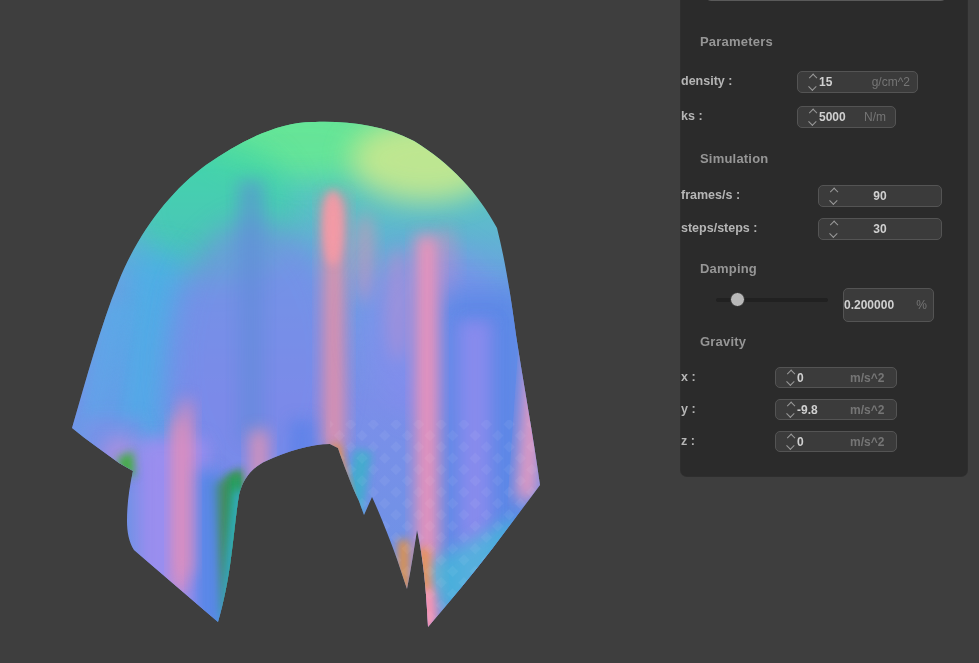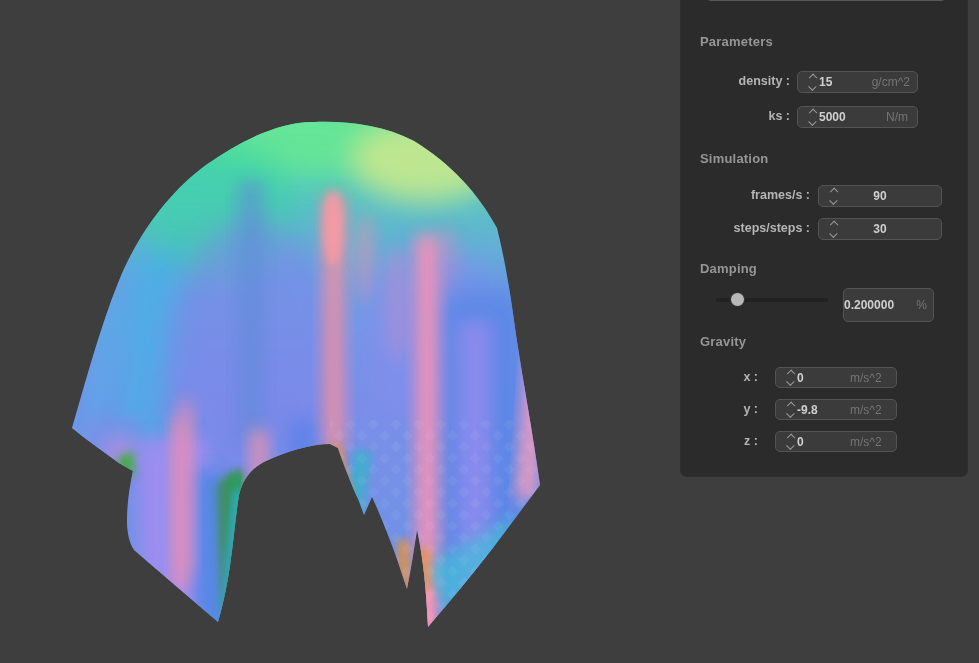--- a/index.html
+++ b/index.html
@@ -26,37 +26,37 @@
     color:#a2a2a2;font-size:12px;font-weight:bold;
     display:flex;align-items:flex-end;justify-content:center;
     padding-bottom:3px;box-sizing:border-box;
   }
   .heading{
     position:absolute;left:19px;
     color:#969696;font-size:13px;font-weight:bold;letter-spacing:.2px;
   }
   .row{position:absolute;left:0;width:286px;height:22px;}
   .rlabel{
-    position:absolute;top:3px;left:0;text-align:right;
+    position:absolute;top:3px;left:0;
     color:#b5b5b5;font-size:12.5px;font-weight:bold;
   }
   .field{
     position:absolute;top:0;height:22px;box-sizing:border-box;
     background:#3b3b3b;border:1px solid #545454;border-radius:5px;
     display:flex;align-items:center;color:#d2d2d2;font-size:12px;
   }
   .spin{width:13px;display:flex;flex-direction:column;align-items:center;gap:3px;margin-left:8px;}
   .spin i{display:block;width:4.5px;height:4.5px;border:solid #999;border-width:1.5px 1.5px 0 0;transform:rotate(-45deg);}
   .spin i.dn{transform:rotate(135deg);}
   .val{flex:1;text-align:left;font-weight:bold;color:#d0d0d0;}
   .val.center{text-align:center;margin-right:21px;}
   .unit{color:#757575;font-size:12px;white-space:pre;}
   .u-tight{margin-left:8px;margin-right:7px;}
   .u-gap{margin-left:8px;margin-right:9px;}
-  .u-grav{width:38px;margin-left:12px;margin-right:8px;text-align:left;}
+  .u-grav{width:38px;margin-left:12px;margin-right:8px;text-align:left;font-weight:bold;}
   .slider-track{
     position:absolute;left:35px;top:312px;width:112px;height:4px;
     background:#212121;border-radius:2px;cursor:pointer;
   }
   .slider-knob{
     position:absolute;left:49px;top:306px;width:15px;height:15px;border-radius:50%;
     background:#b8b8b8;border:1px solid #2a2a2a;box-sizing:border-box;cursor:pointer;
   }
   .damp-field{left:162px;top:302px;width:91px;height:34px;}
   .damp-field .unit{margin-left:6px;margin-right:6px;}
@@ -156,21 +156,21 @@
           <i></i>
           <i class="dn"></i>
         </span>
       <span class="val">15</span>
       <span class="unit u-tight">g/cm^2</span>
     </div>
   </div>
 
   <div class="row" style="top:120px">
     <span class="rlabel" style="width:109px">ks :</span>
-    <div class="field" style="left:116px;width:121px">
+    <div class="field" style="left:116px;width:99px">
       <span class="spin">
           <i></i>
           <i class="dn"></i>
         </span>
       <span class="val">5000</span>
       <span class="unit u-gap">N/m</span>
     </div>
   </div>
 
   <div class="heading" style="top:165px">Simulation</div>

